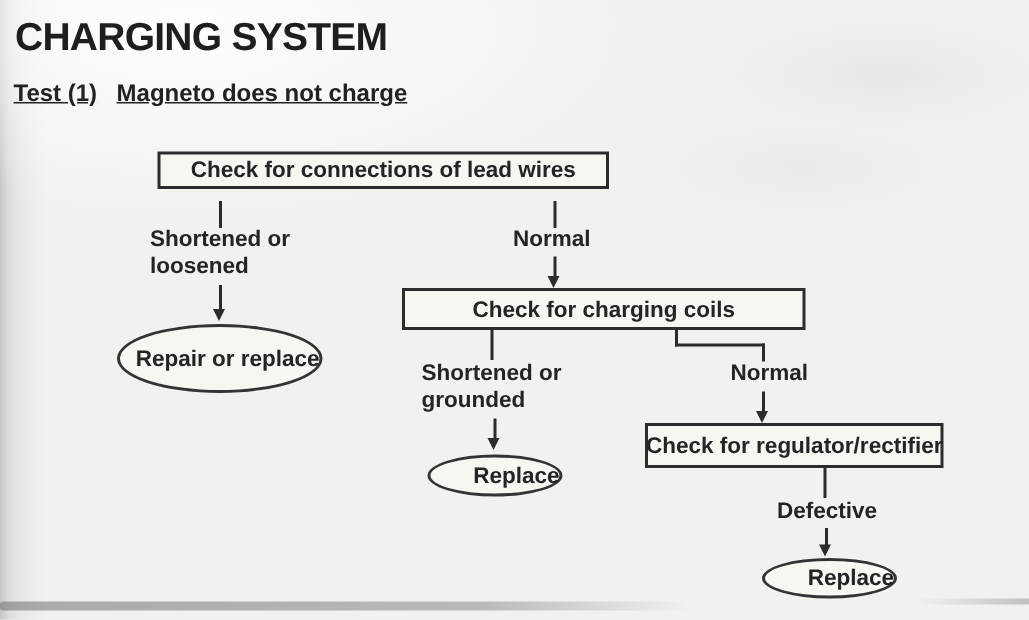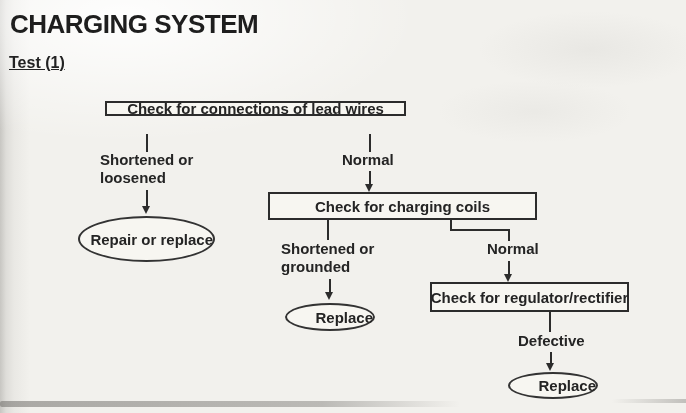--- a/index.html
+++ b/index.html
@@ -68,23 +68,24 @@
 <body>
 
 <div class="page">
 
   <div class="edge-bottom"></div>
   <div class="edge-bottom-right"></div>
 
   <h1 class="title">CHARGING SYSTEM</h1>
   <div class="subtitle">
     <span>Test (1)</span>
+    <span>Magneto does not charge</span>
   </div>
 
-  <div class="pbox" style="left:105px;top:101px;width:301px;height:15px">
+  <div class="pbox" style="left:105px;top:101px;width:301px;height:25px">
     <span>Check for connections of lead wires</span>
   </div>
 
   <div class="vline" style="left:146px;top:134px;height:18px"></div>
   <div class="blabel" style="left:100px;top:151px">Shortened or
 loosened</div>
   <div class="vline" style="left:146px;top:190px;height:17px"></div>
   <div class="ahead" style="left:142px;top:206px"></div>
   <div class="pell" style="left:78px;top:216px;width:137px;height:46px">
     <span>Repair or replace</span>

